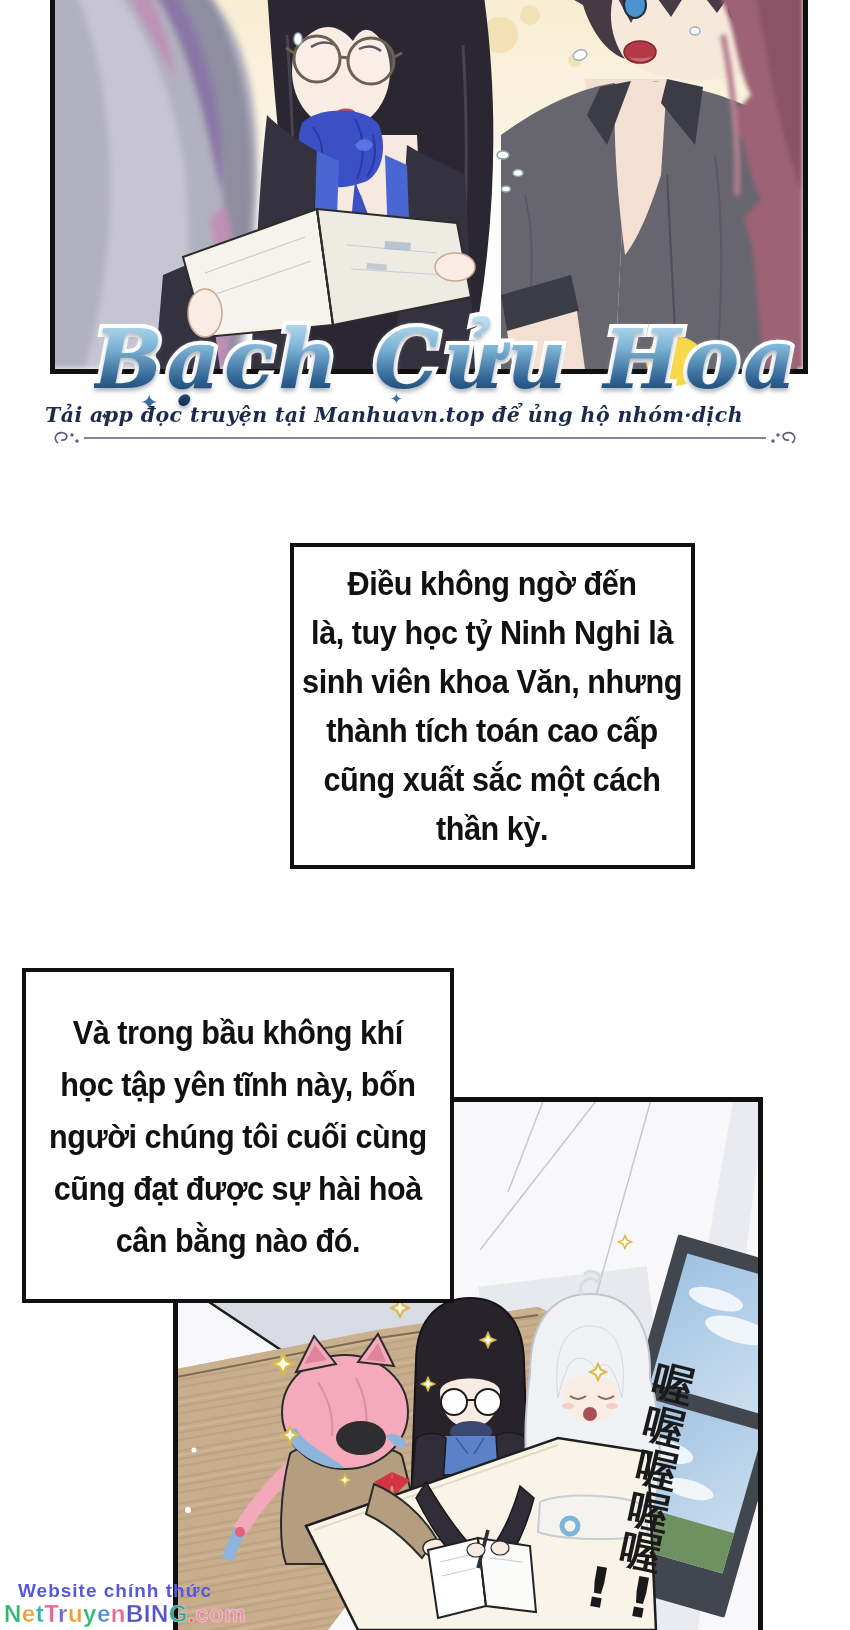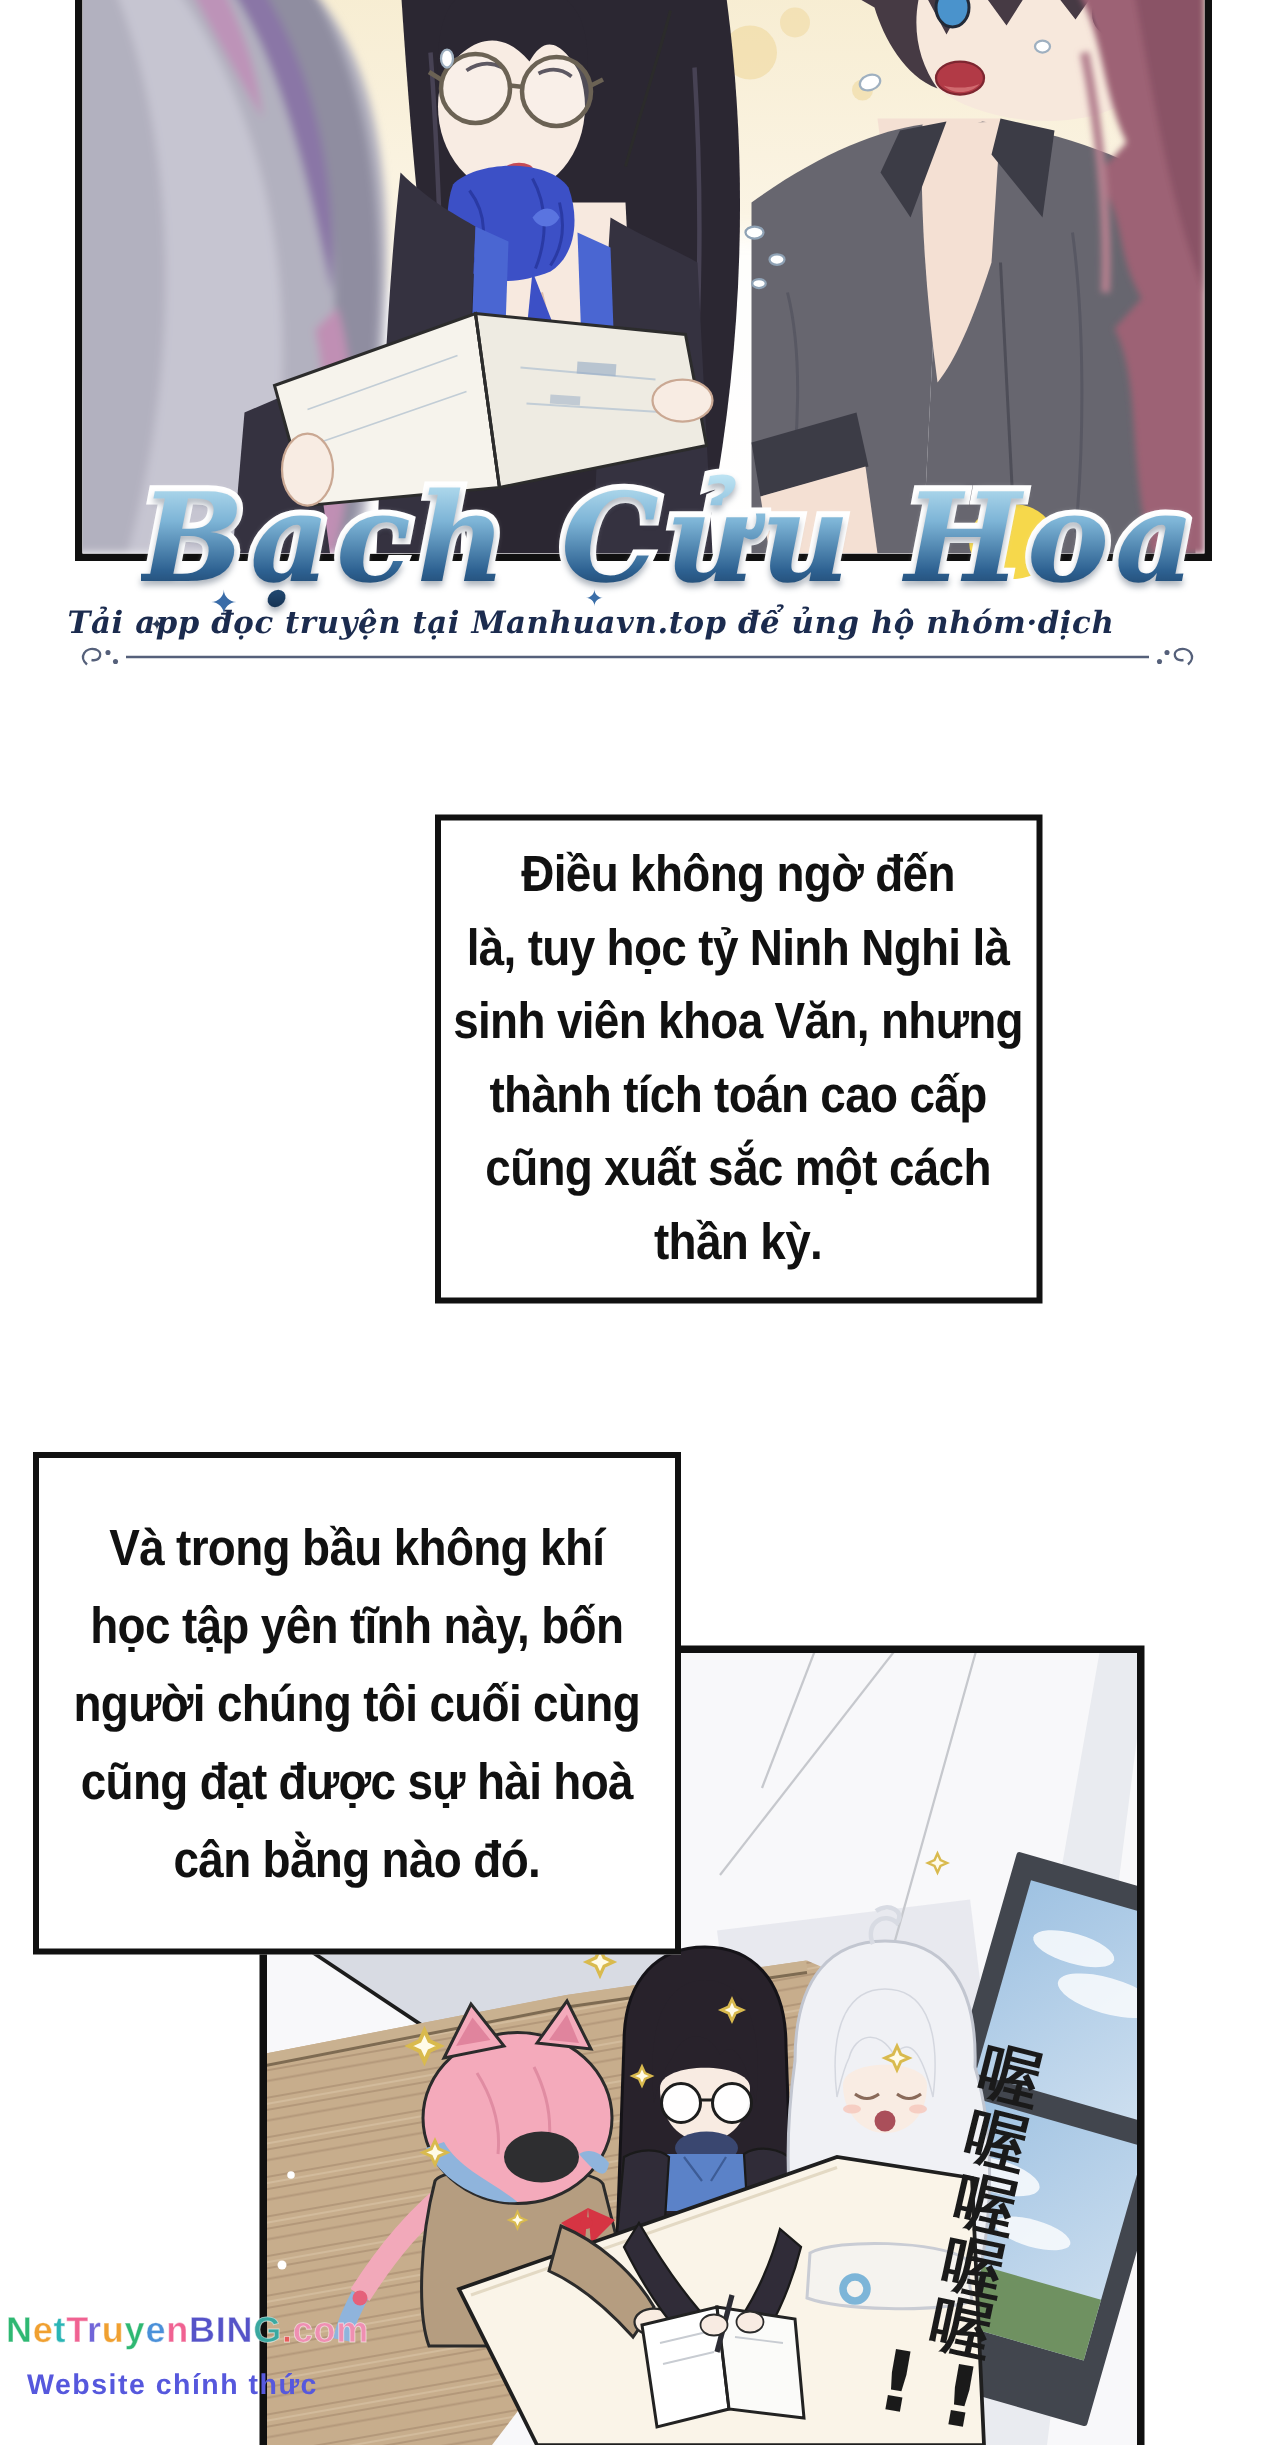--- a/index.html
+++ b/index.html
@@ -38,21 +38,21 @@
   .nbox{position:absolute;background:#ffffff;border:4px solid #111111;box-sizing:border-box;
      display:flex;flex-direction:column;justify-content:center;align-items:center;z-index:6;}
   .nbox .ntext{transform:scaleX(.9);text-align:center;font-weight:bold;color:#111;
      font-size:34px;line-height:49px;letter-spacing:-0.5px;white-space:nowrap;}
   .box1{left:290px;top:543px;width:405px;height:326px;}
   .box2{left:22px;top:968px;width:432px;height:335px;}
   .box2 .ntext{line-height:52px;}
 
   
   .wm1{left:18px;top:1580px;z-index:9;font-weight:bold;font-size:19px;letter-spacing:1px;text-align:center;}
-  .wm2{left:4px;top:1540px;z-index:9;font-weight:bold;font-size:24px;letter-spacing:.5px;
+  .wm2{left:4px;top:1600px;z-index:9;font-weight:bold;font-size:24px;letter-spacing:.5px;
       -webkit-text-stroke:.6px rgba(255,255,255,.55);}
 </style>
 </head>
 <body>
 
 <div class="page">
 
   <div class="panel top-panel">
     <svg width="748" height="374" viewBox="0 0 748 374">
       <defs>

